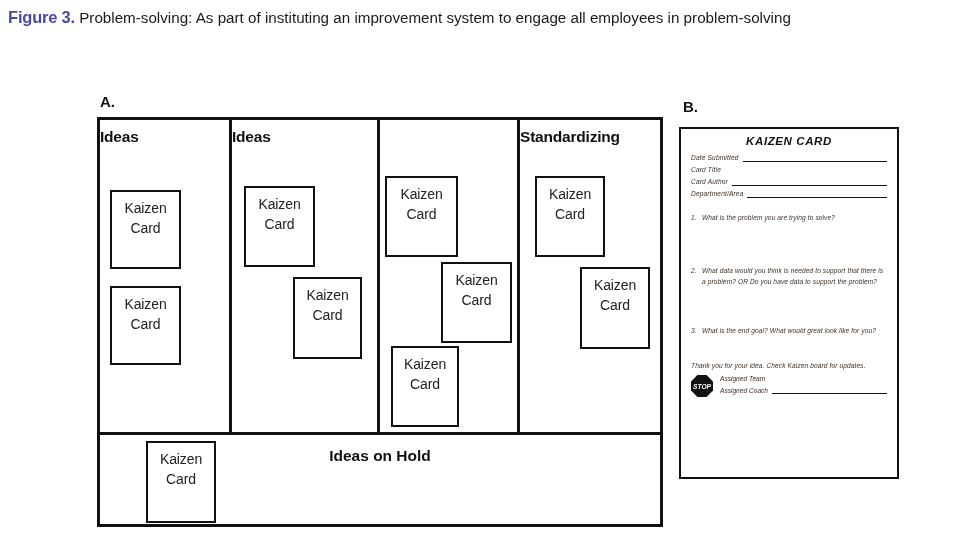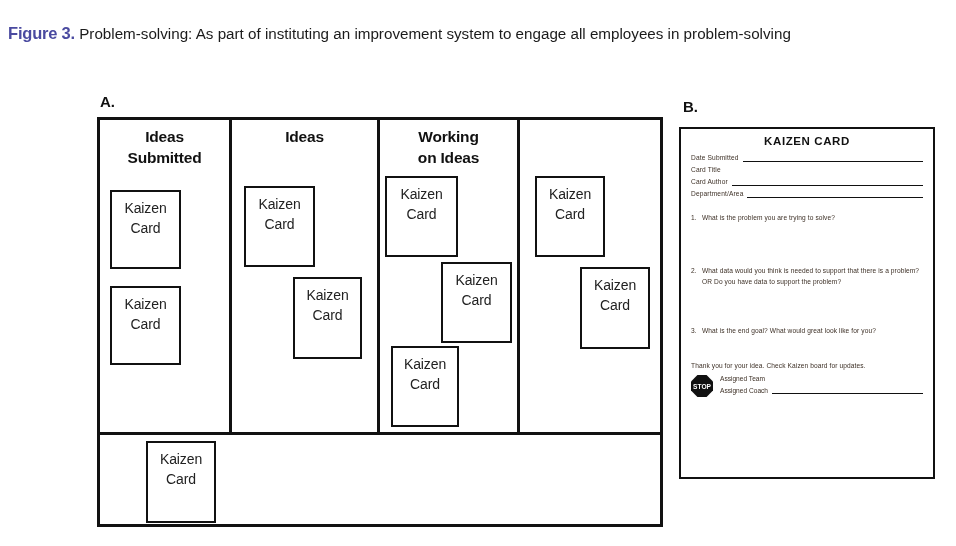--- a/index.html
+++ b/index.html
@@ -13,21 +13,21 @@
     position: relative;
     overflow: hidden;
     font-family: "Liberation Sans", sans-serif;
     color: #1a1a1a;
   }
 
   
   #caption {
     position: absolute;
     left: 8px;
-    top: 20px;
+    top: 4px;
     width: 940px;
     font-size: 15.2px;
     line-height: 26px;
     color: #1b1b1b;
   }
   #caption .fig-label {
     font-weight: bold;
     color: #4a4aa0;
     font-size: 16.5px;
     letter-spacing: -0.2px;
@@ -75,21 +75,21 @@
   }
   .board-col {
     position: absolute;
     top: 0;
     height: 312px;
     box-sizing: border-box;
   }
   .board-col + .board-col { border-left: 3px solid #111; }
 
   .col-title {
-    text-align: center;
+    text-align: left;
     font-weight: bold;
     font-size: 15.5px;
     line-height: 21px;
     padding-top: 6px;
     color: #111;
     letter-spacing: -0.2px;
   }
 
   .kcard {
     position: absolute;
@@ -119,27 +119,28 @@
     font-size: 15.5px;
     padding-top: 12px;
     color: #111;
   }
 
   
   #kaizen-form {
     position: absolute;
     left: 679px;
     top: 127px;
-    width: 256px;
+    width: 220px;
     height: 352px;
     border: 2px solid #111;
     box-sizing: border-box;
     background: #fff;
     padding: 6px 10px 12px 10px;
     color: #3d3026;
+    font-style: italic;
   }
   #form-title {
     text-align: center;
     font-weight: bold;
     font-size: 11.5px;
     letter-spacing: 0.6px;
     color: #111;
     margin-bottom: 6px;
   }
   .field-row {
@@ -219,21 +220,20 @@
 </div>
 
 <div class="panel-letter" id="panel-a-letter">A.</div>
 <div class="panel-letter" id="panel-b-letter">B.</div>
 
 <div id="kaizen-board">
   <div id="board-columns">
       <div class="board-col" style="left: 0px; width: 129px;">
         <div class="col-title">
           <div>Ideas</div>
-          <div>Submitted</div>
         </div>
         <div class="kcard" style="left: 10px; top: 70px; width: 71px; height: 79px;">
           <span>Kaizen</span>
           <span>Card</span>
         </div>
         <div class="kcard" style="left: 10px; top: 166px; width: 71px; height: 79px;">
           <span>Kaizen</span>
           <span>Card</span>
         </div>
       </div>
@@ -244,49 +244,49 @@
         <div class="kcard" style="left: 12px; top: 66px; width: 71px; height: 81px;">
           <span>Kaizen</span>
           <span>Card</span>
         </div>
         <div class="kcard" style="left: 61px; top: 157px; width: 69px; height: 82px;">
           <span>Kaizen</span>
           <span>Card</span>
         </div>
       </div>
       <div class="board-col" style="left: 277px; width: 140px;">
+        <div class="kcard" style="left: 5px; top: 56px; width: 73px; height: 81px;">
+          <span>Kaizen</span>
+          <span>Card</span>
+        </div>
+        <div class="kcard" style="left: 61px; top: 142px; width: 71px; height: 81px;">
+          <span>Kaizen</span>
+          <span>Card</span>
+        </div>
+        <div class="kcard" style="left: 11px; top: 226px; width: 68px; height: 81px;">
+          <span>Kaizen</span>
+          <span>Card</span>
+        </div>
+      </div>
+      <div class="board-col" style="left: 417px; width: 146px;">
         <div class="col-title">
-          <div>Working</div>
-          <div>on Ideas</div>
-        </div>
-        <div class="kcard" style="left: 5px; top: 56px; width: 73px; height: 81px;">
-          <span>Kaizen</span>
-          <span>Card</span>
-        </div>
-        <div class="kcard" style="left: 61px; top: 142px; width: 71px; height: 81px;">
-          <span>Kaizen</span>
-          <span>Card</span>
-        </div>
-        <div class="kcard" style="left: 11px; top: 226px; width: 68px; height: 81px;">
-          <span>Kaizen</span>
-          <span>Card</span>
-        </div>
-      </div>
-      <div class="board-col" style="left: 417px; width: 146px;">
+          <div>Standardizing</div>
+        </div>
         <div class="kcard" style="left: 15px; top: 56px; width: 70px; height: 81px;">
           <span>Kaizen</span>
           <span>Card</span>
         </div>
         <div class="kcard" style="left: 60px; top: 147px; width: 70px; height: 82px;">
           <span>Kaizen</span>
           <span>Card</span>
         </div>
       </div>
     </div>
   <div id="hold-row">
+    <div id="hold-title">Ideas on Hold</div>
   <div class="kcard" style="left: 46px; top: 6px; width: 70px; height: 82px;">
         <span>Kaizen</span>
         <span>Card</span>
       </div>
     </div>
 </div>
 
 <div id="kaizen-form">
   <div id="form-title">KAIZEN CARD</div>
   <div id="form-fields">

